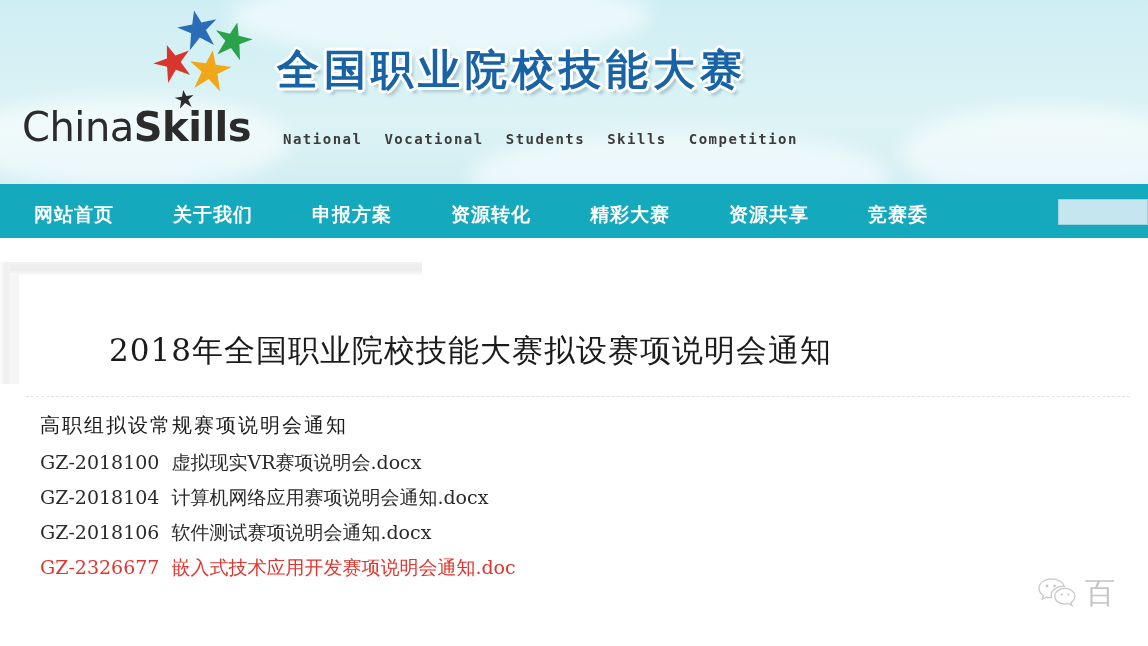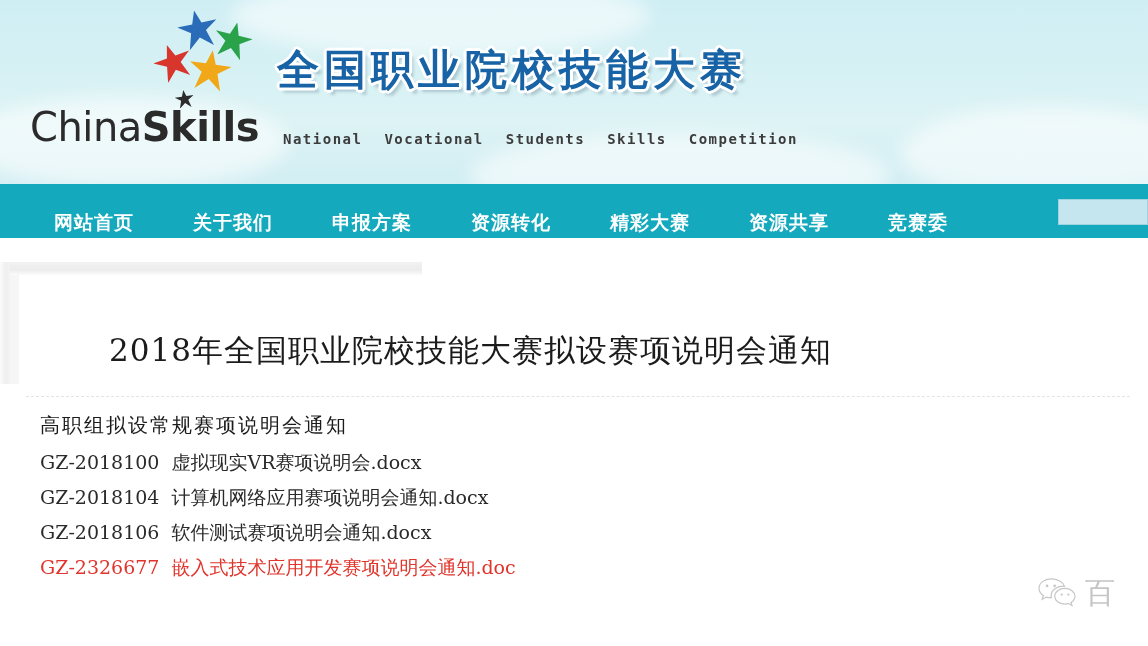--- a/index.html
+++ b/index.html
@@ -52,21 +52,20 @@
   .star-black  { left: 33px; top: 82px; width: 19px; height: 18px; background: #2c2c2c; transform: rotate(-8deg); }
 
   .logo-wordmark {
     position: absolute;
     left: 22px; top: 104px;
     font-size: 40px;
     letter-spacing: -0.5px;
     color: #2b2b2b;
     white-space: nowrap;
     font-family: "DejaVu Sans", "Liberation Sans", sans-serif;
-    margin-left: 8px;
   }
   .logo-wordmark .wm-thin { font-weight: 400; }
   .logo-wordmark .wm-bold { font-weight: 700; }
 
   .banner-title {
     position: absolute;
     left: 277px; top: 42px;
     font-size: 42px;
     font-weight: 700;
     color: #1763a6;
@@ -96,25 +95,24 @@
   
   .navbar {
     position: absolute;
     left: 0; top: 184px;
     width: 1148px;
     height: 54px;
     background: #14a9bd;
   }
   .nav-items {
     position: absolute;
-    left: 0; top: 12px;
+    left: 0; top: 4px;
     height: 51px;
     display: flex;
     align-items: center;
-    margin-left: 20px;
   }
   .nav-item {
     color: #ffffff;
     font-size: 19px;
     font-weight: 700;
     letter-spacing: 1px;
     white-space: nowrap;
     cursor: pointer;
     padding: 0 13px;
     line-height: 54px;

